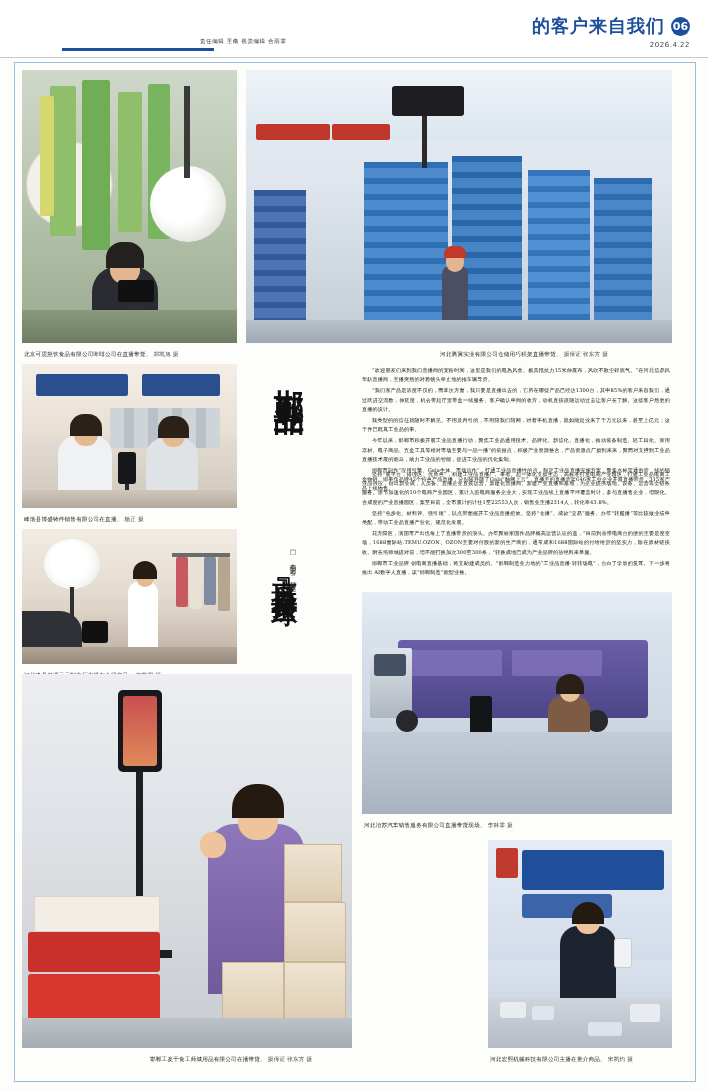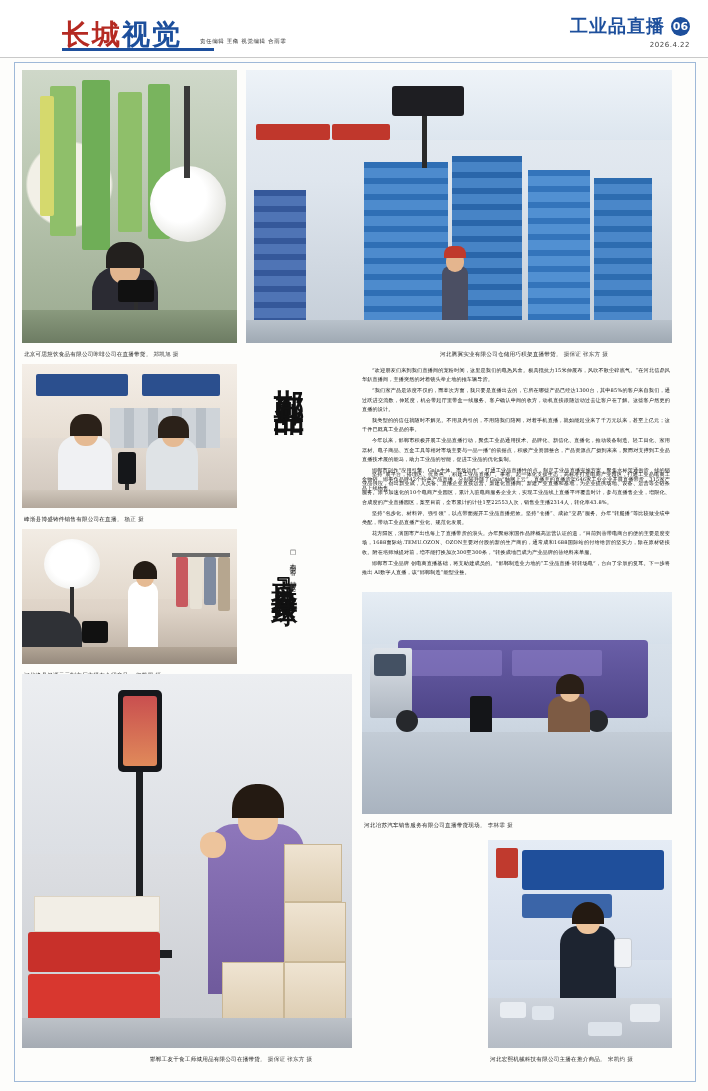--- a/index.html
+++ b/index.html
@@ -132,27 +132,24 @@
 
   
   .sh{position:absolute;}
 </style>
 </head>
 <body>
 
 <div class="page">
 
   <div class="masthead">
-    <div class="mast-title">
-      <span class="red">长城</span><span>视觉</span>
-    </div>
     <div class="mast-rule"></div>
     <div class="mast-credits">责任编辑 王翛  视觉编辑 合雨霏</div>
     <div class="mast-right">
-      <span class="paper-name">工业品直播</span><span class="page-badge">06</span>
+      <span class="paper-name">的客户来自我们</span><span class="page-badge">06</span>
       <div class="paper-date">2026.4.22</div>
     </div>
   </div>
   <div class="mast-divider"></div>
 
   <div class="frame"></div>
 
   <div class="photo ph-studio" style="left:22px;top:70px;width:215px;height:273px;">
 
     <div class="sh" style="left:28px;top:16px;width:26px;height:150px;background:#8fbf6a;border-radius:2px;"></div>

